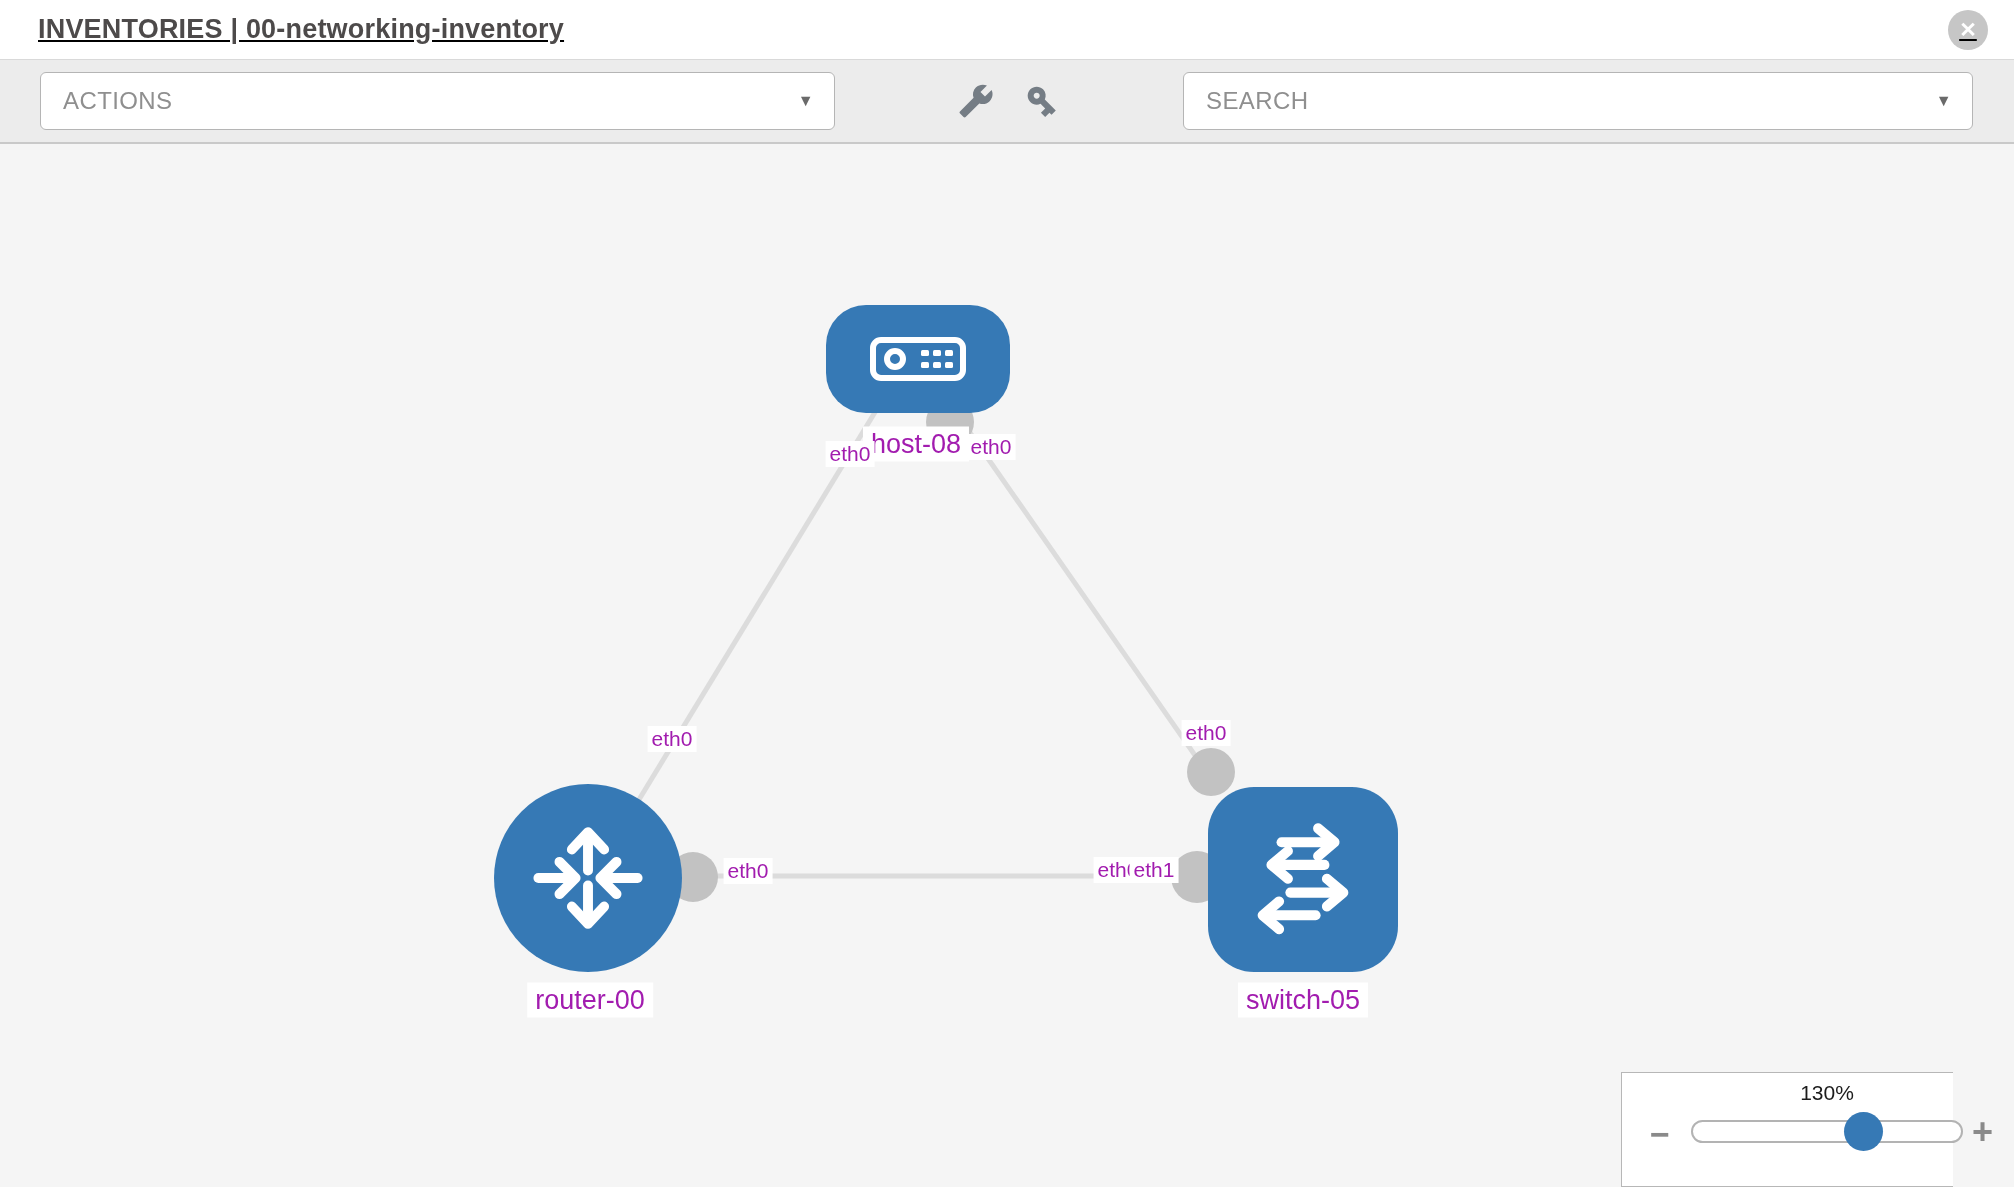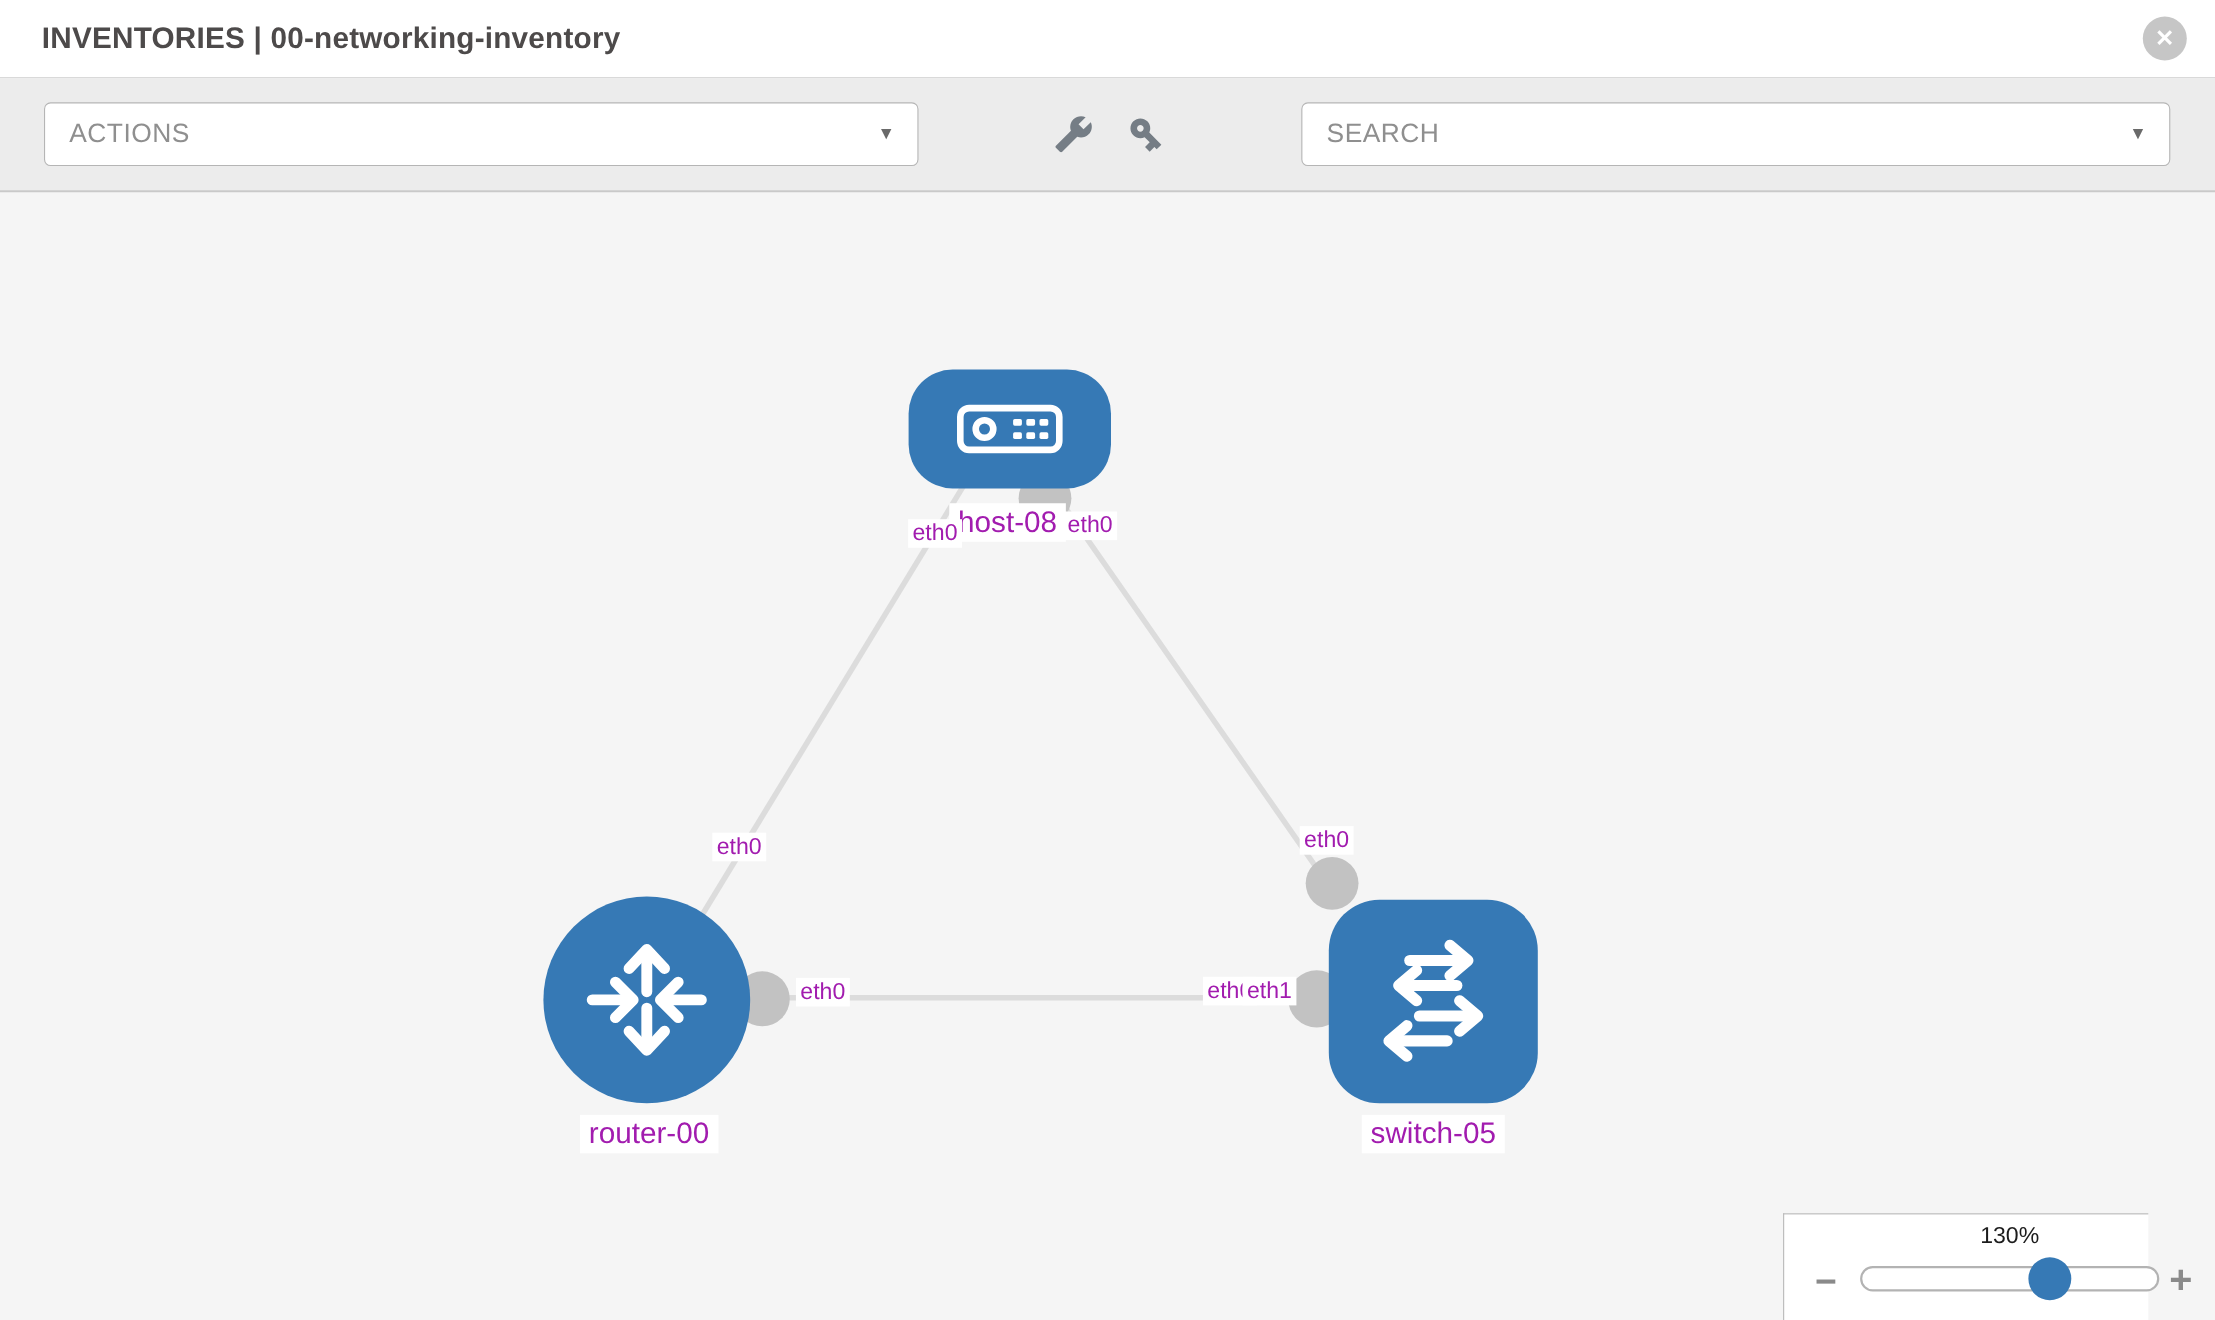--- a/index.html
+++ b/index.html
@@ -1,28 +1,28 @@
 <!DOCTYPE html>
 <html><head>
 <meta charset="utf-8">
 <style>
   * { margin:0; padding:0; box-sizing:border-box; }
   html,body { width:2014px; height:1200px; overflow:hidden; background:#fff;
     font-family:"Liberation Sans", sans-serif; }
 
   
-  .header { height:71px; background:#fff; border-bottom:1px solid #d9d9d9;
-    display:flex; align-items:center; justify-content:space-between; padding:0 26px 0 38px; }
+  .header { height:60px; background:#fff; border-bottom:1px solid #d9d9d9;
+    display:flex; align-items:center; justify-content:space-between; padding:0 26px 0 38px;text-decoration:underline; }
   .title { font-size:27px; font-weight:bold; color:#4d4a4a; letter-spacing:.2px; }
   .close-btn { width:40px; height:40px; border-radius:50%; background:#c6c6c6;
     color:#fff; display:flex; align-items:center; justify-content:center;
     font-size:21px; font-weight:bold; cursor:pointer; }
 
   
-  .toolbar { height:104px; background:#ececec; border-bottom:2px solid #c9c9c9;
+  .toolbar { height:84px; background:#ececec; border-bottom:2px solid #c9c9c9;
     display:flex; align-items:center; padding:0 41px 0 40px; }
   .select-box { height:58px; background:#fff; border:1px solid #b5b5b5; border-radius:6px;
     display:flex; align-items:center; justify-content:space-between; padding:0 20px 0 22px;
     color:#8f8f8f; font-size:24px; letter-spacing:.4px; cursor:pointer; }
   .select-actions { width:795px; }
   .select-search { width:790px; }
   .caret { font-size:16px; color:#6a6a6a; }
   .tool-icons { display:flex; align-items:center; gap:30px; margin:0 auto; }
   .tool-icon { width:36px; height:36px; cursor:pointer; }
   .tool-icon svg { width:100%; height:100%; fill:#757d85; }

